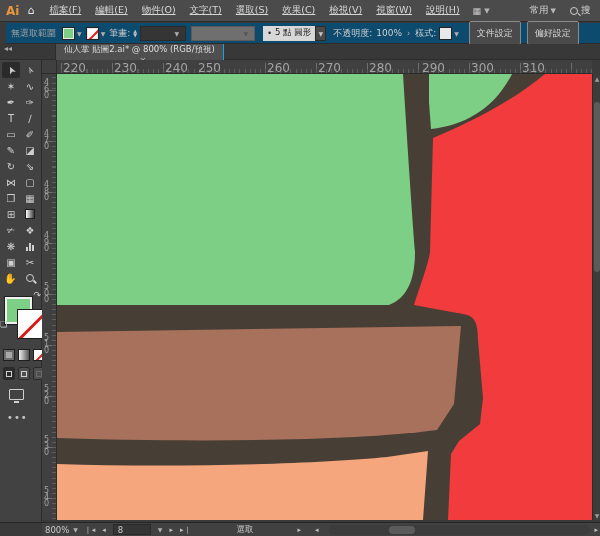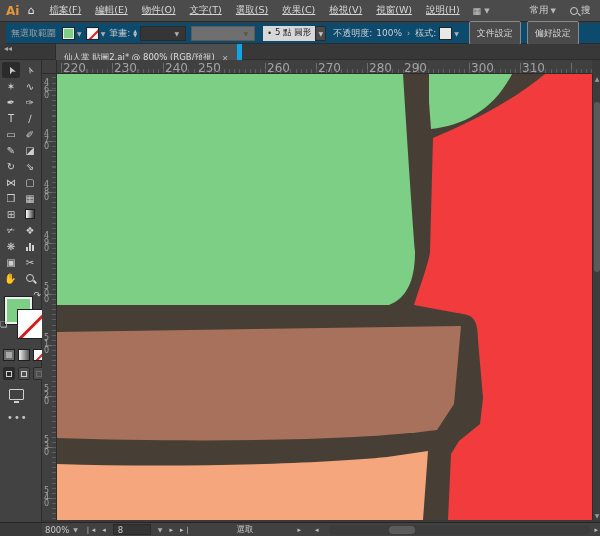--- a/index.html
+++ b/index.html
@@ -33,21 +33,21 @@
   .well.disabled{background:#6f6f6f;border-color:#5a5a5a;}
   .combo-light{height:15px;background:#d8d8d8;color:#1c1c1c;display:flex;align-items:center;padding:0 4px;font-size:8.5px;white-space:nowrap;}
   .combo-light .dot{font-size:8px;margin-right:3px;}
   .mini-btn{height:15px;width:11px;background:#4a4a4a;border:1px solid #2a2a2a;display:flex;align-items:center;justify-content:center;color:#c5c5c5;font-size:6px;}
   .cb-btn{height:24px;border:1px solid #8a8a8a;border-radius:2px;background:#4a4a4a;color:#d8d8d8;font-size:9px;display:flex;align-items:center;padding:0 7px;margin-left:6px;white-space:nowrap;}
   .opac-chev{color:#b5b5b5;font-size:8px;margin:0 5px;}
 
   
   .tabbar{position:absolute;left:0;top:44px;width:600px;height:16px;background:#383838;border-bottom:1px solid #2c2c2c;}
   .collapse{position:absolute;left:4px;top:0px;color:#a8a8a8;font-size:8px;}
-  .doc-tab{position:absolute;left:55px;top:0;height:28px;background:#4f4f4f;border-right:5px solid #0ea5e9;border-left:1px solid #2c2c2c;display:flex;align-items:center;padding:0 8px;font-size:8.5px;color:#dedede;white-space:nowrap;}
+  .doc-tab{position:absolute;left:55px;top:0;height:16px;background:#4f4f4f;border-right:1px solid #0ea5e9;border-left:1px solid #2c2c2c;display:flex;align-items:center;padding:0 8px;font-size:8.5px;color:#dedede;white-space:nowrap;flex-direction:column;}
   .tab-close{margin-left:7px;color:#b5b5b5;font-size:8px;}
 
   
   .toolbar{position:absolute;left:0;top:60px;width:42px;height:476px;background:#424242;border-right:1px solid #2c2c2c;}
   .tools{display:grid;grid-template-columns:19px 19px;padding:2px 0 0 2px;}
   .tool{width:18px;height:16px;display:flex;align-items:center;justify-content:center;color:#cfcfcf;font-size:10px;}
   .tool.active{background:#2b2b2b;border-radius:2px;}
   .tool .glyph{display:block;}
   .sp-gradient{width:10px;height:10px;background:linear-gradient(90deg,#fff,#3a3a3a);border:1px solid #1f1f1f;}
   .sp-graph{display:flex;align-items:flex-end;gap:1px;height:10px;}
@@ -302,21 +302,21 @@
   <div class="hruler" id="hruler">
     <div class="major"></div>
     <div class="minor"></div>
   <span class="hlabel" style="left: 6px;">220</span>
       <span class="hlabel" style="left: 57px;">230</span>
       <span class="hlabel" style="left: 108px;">240</span>
       <span class="hlabel" style="left: 141px;">250</span>
       <span class="hlabel" style="left: 210px;">260</span>
       <span class="hlabel" style="left: 261px;">270</span>
       <span class="hlabel" style="left: 312px;">280</span>
-      <span class="hlabel" style="left: 347px;">290</span>
+      <span class="hlabel" style="left: 365px;">290</span>
       <span class="hlabel" style="left: 414px;">300</span>
       <span class="hlabel" style="left: 465px;">310</span>
       <span class="hlabel" style="left: 516px; padding-left: 44px;">320</span>
     </div>
   <div class="vruler" id="vruler">
     <div class="major"></div>
     <div class="minor"></div>
   <span class="vlabel" style="top: 6px;">4
 6
 0</span>

